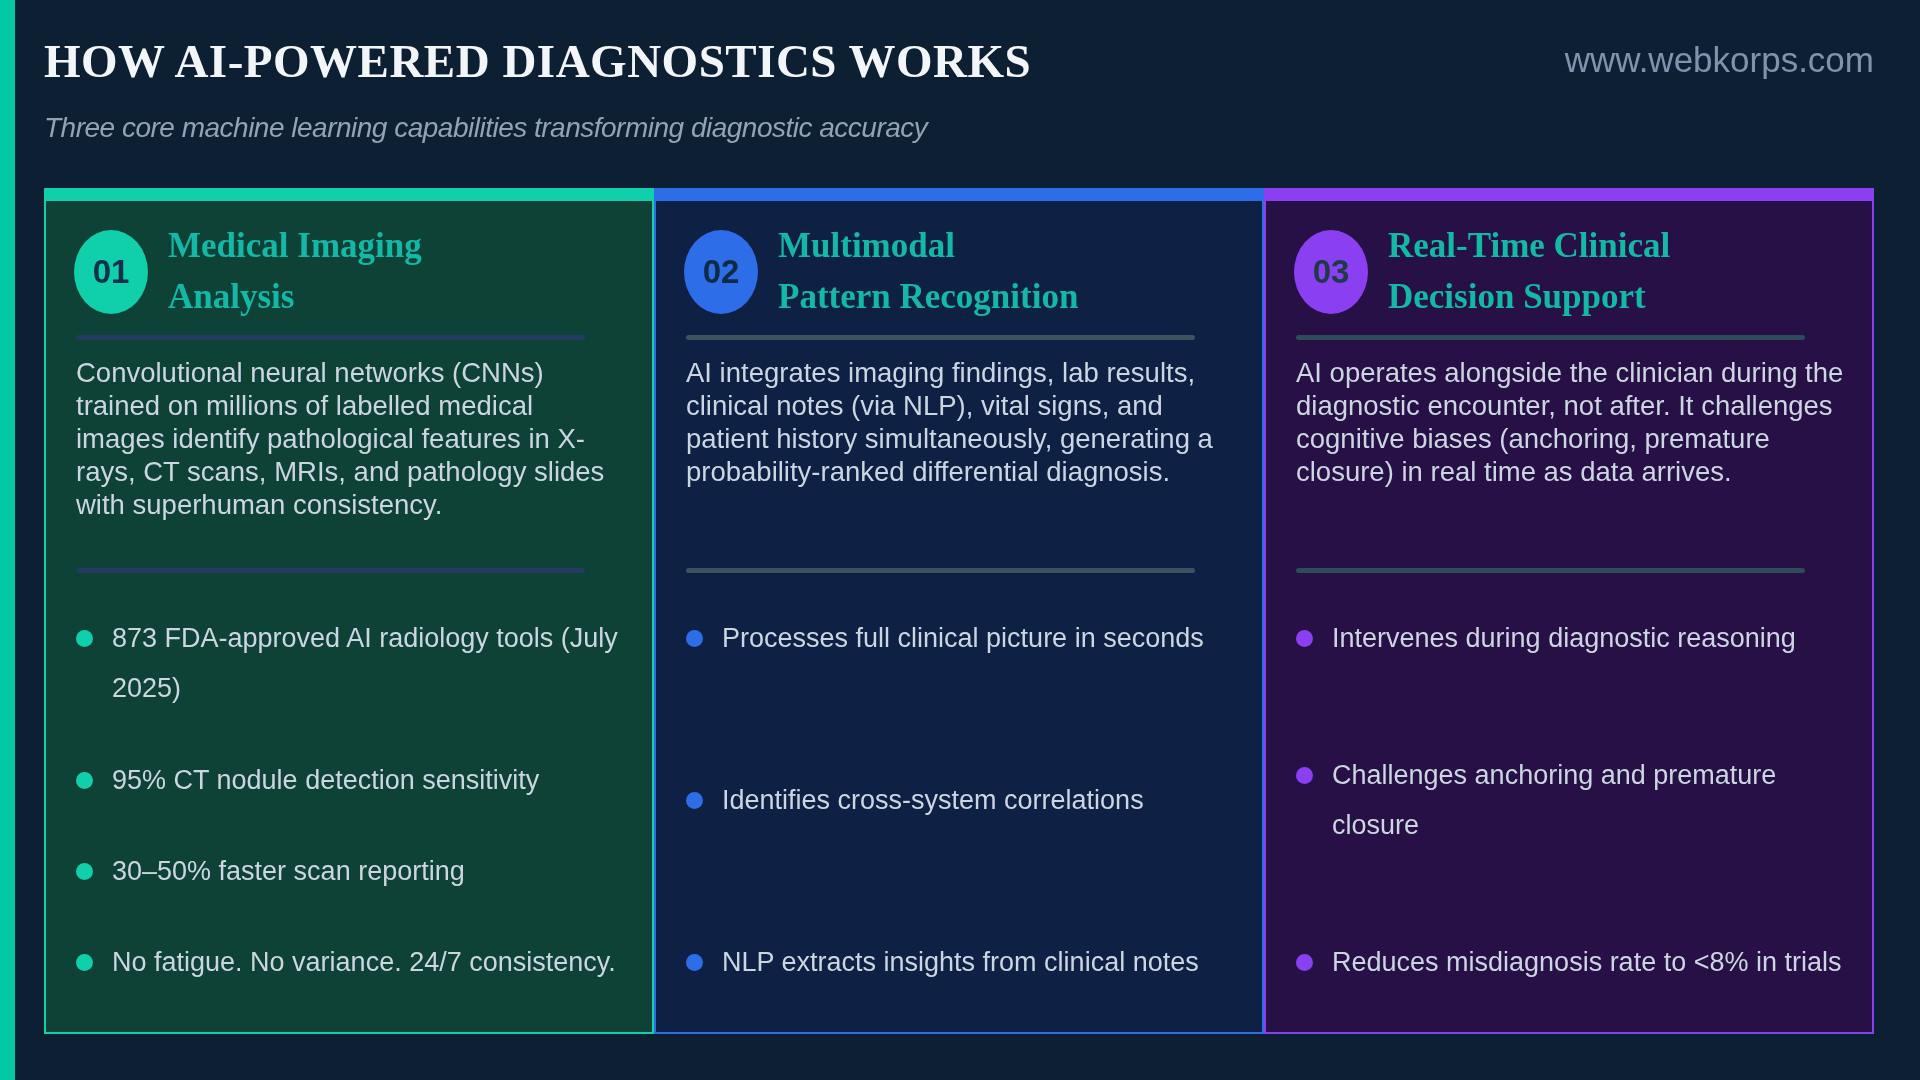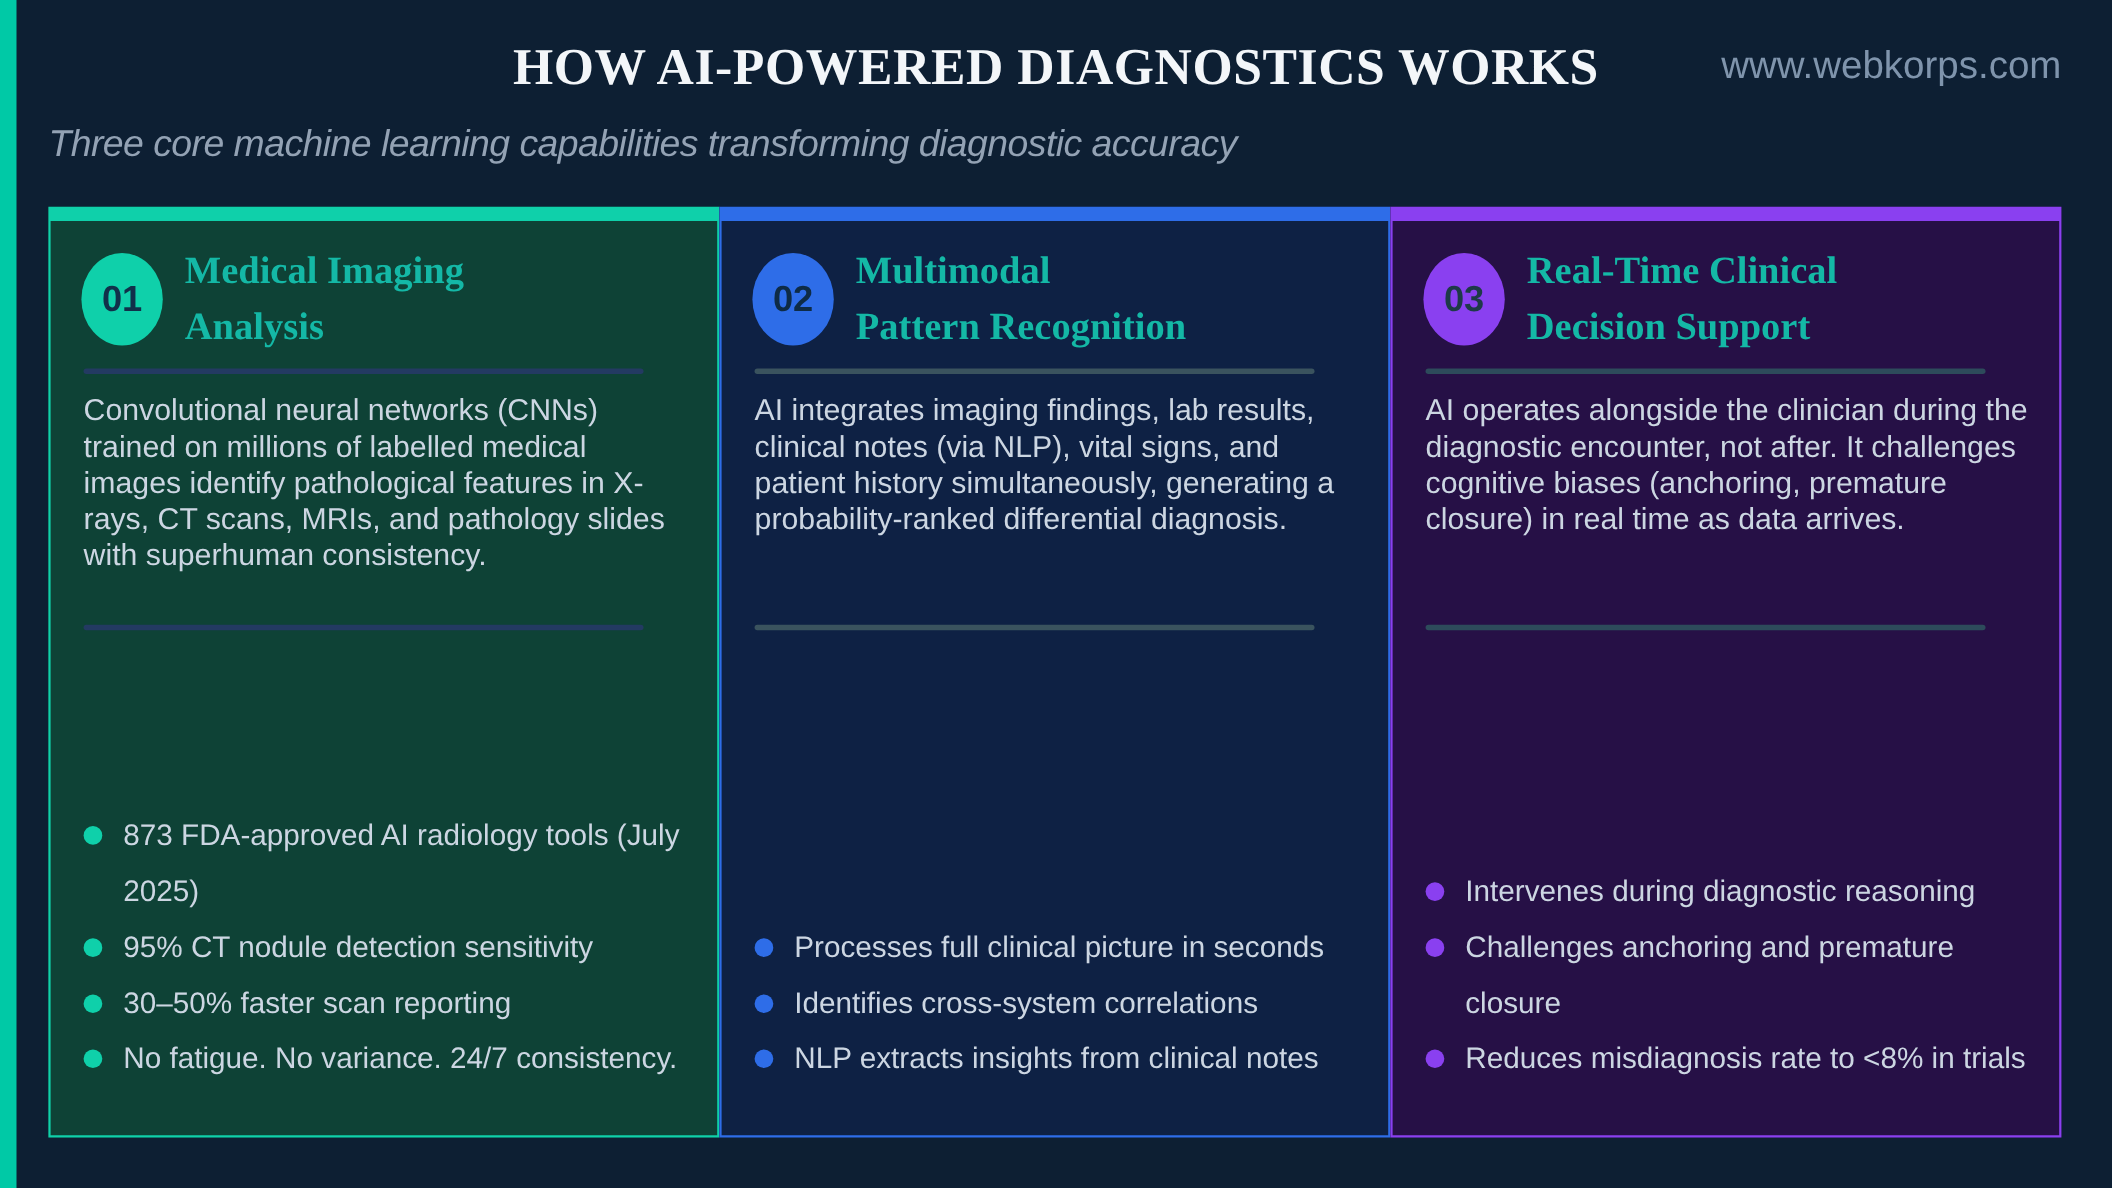--- a/index.html
+++ b/index.html
@@ -14,26 +14,25 @@
     width: 15px; height: 1080px;
     background: var(--side-stripe, #00c9a6);
   }
   .header { position: absolute; left: 44px; top: 34px; right: 44px; }
   .page-title {
     font-family: "Liberation Serif", "DejaVu Serif", serif;
     font-weight: 700;
     font-size: 47px;
     letter-spacing: 0.5px;
     color: var(--title-text, #f3f6f9);
-    text-align: center;
   }
   .page-subtitle {
     margin-top: 24px;
     font-style: italic;
-    font-size: 34px;
+    font-size: 28px;
     letter-spacing: -0.5px;
     color: var(--subtitle-text, #8b9bb0);
   }
   .website {
     position: absolute; top: 40px; right: 46px;
     font-size: 35px;
     color: var(--website-text, #7f94ac);
   }
   .cards {
     position: absolute; top: 188px; left: 44px; right: 46px; height: 846px;
@@ -76,21 +75,21 @@
     margin: 16px 26px 0 30px;
     min-height: 200px;
     font-size: 27.5px;
     line-height: 1.2;
     color: var(--body-text, #ccd6e2);
   }
   .bullets {
     flex: 1;
     list-style: none;
     margin: 40px 26px 44px 30px;
-    display: flex; flex-direction: column; justify-content: flex-end;
+    display: flex; flex-direction: column; justify-content: space-between;
   }
   .bullet { display: flex; gap: 19px; }
   .dot {
     width: 17px; height: 17px; flex-shrink: 0;
     margin-top: 17px;
     border-radius: 50%;
     background: var(--accent);
   }
   .bullet-text {
     font-size: 27px;

